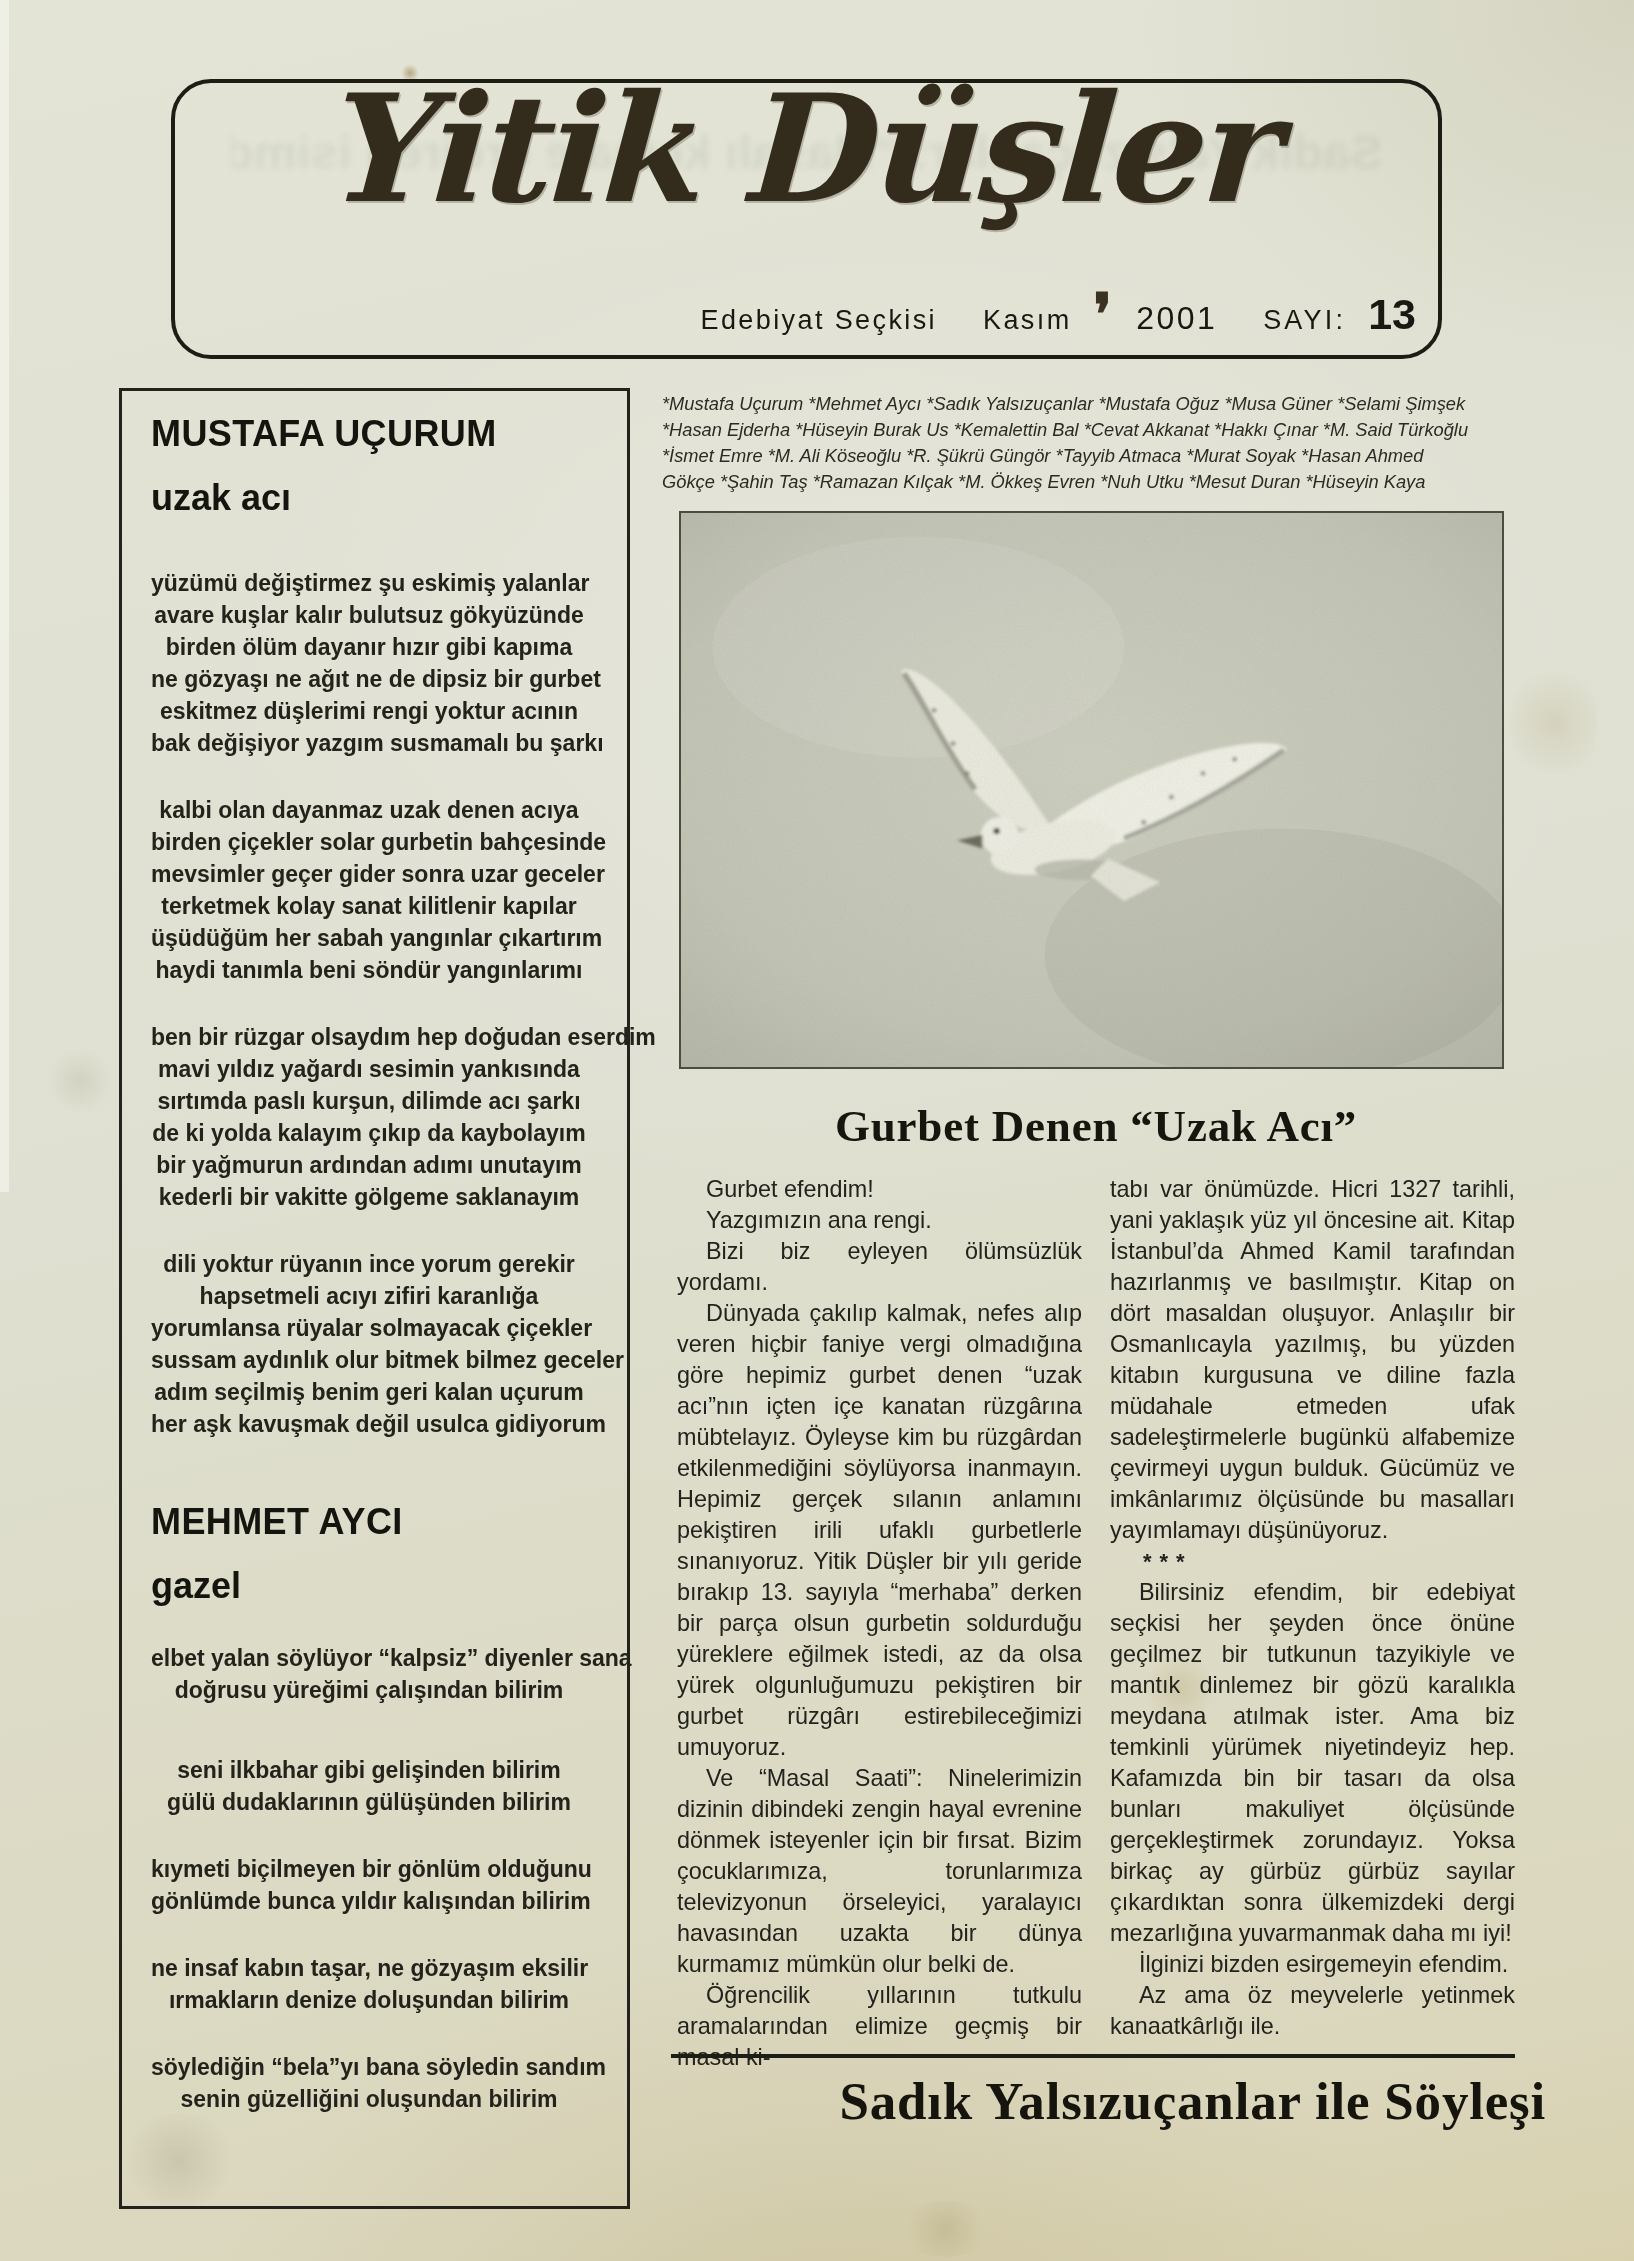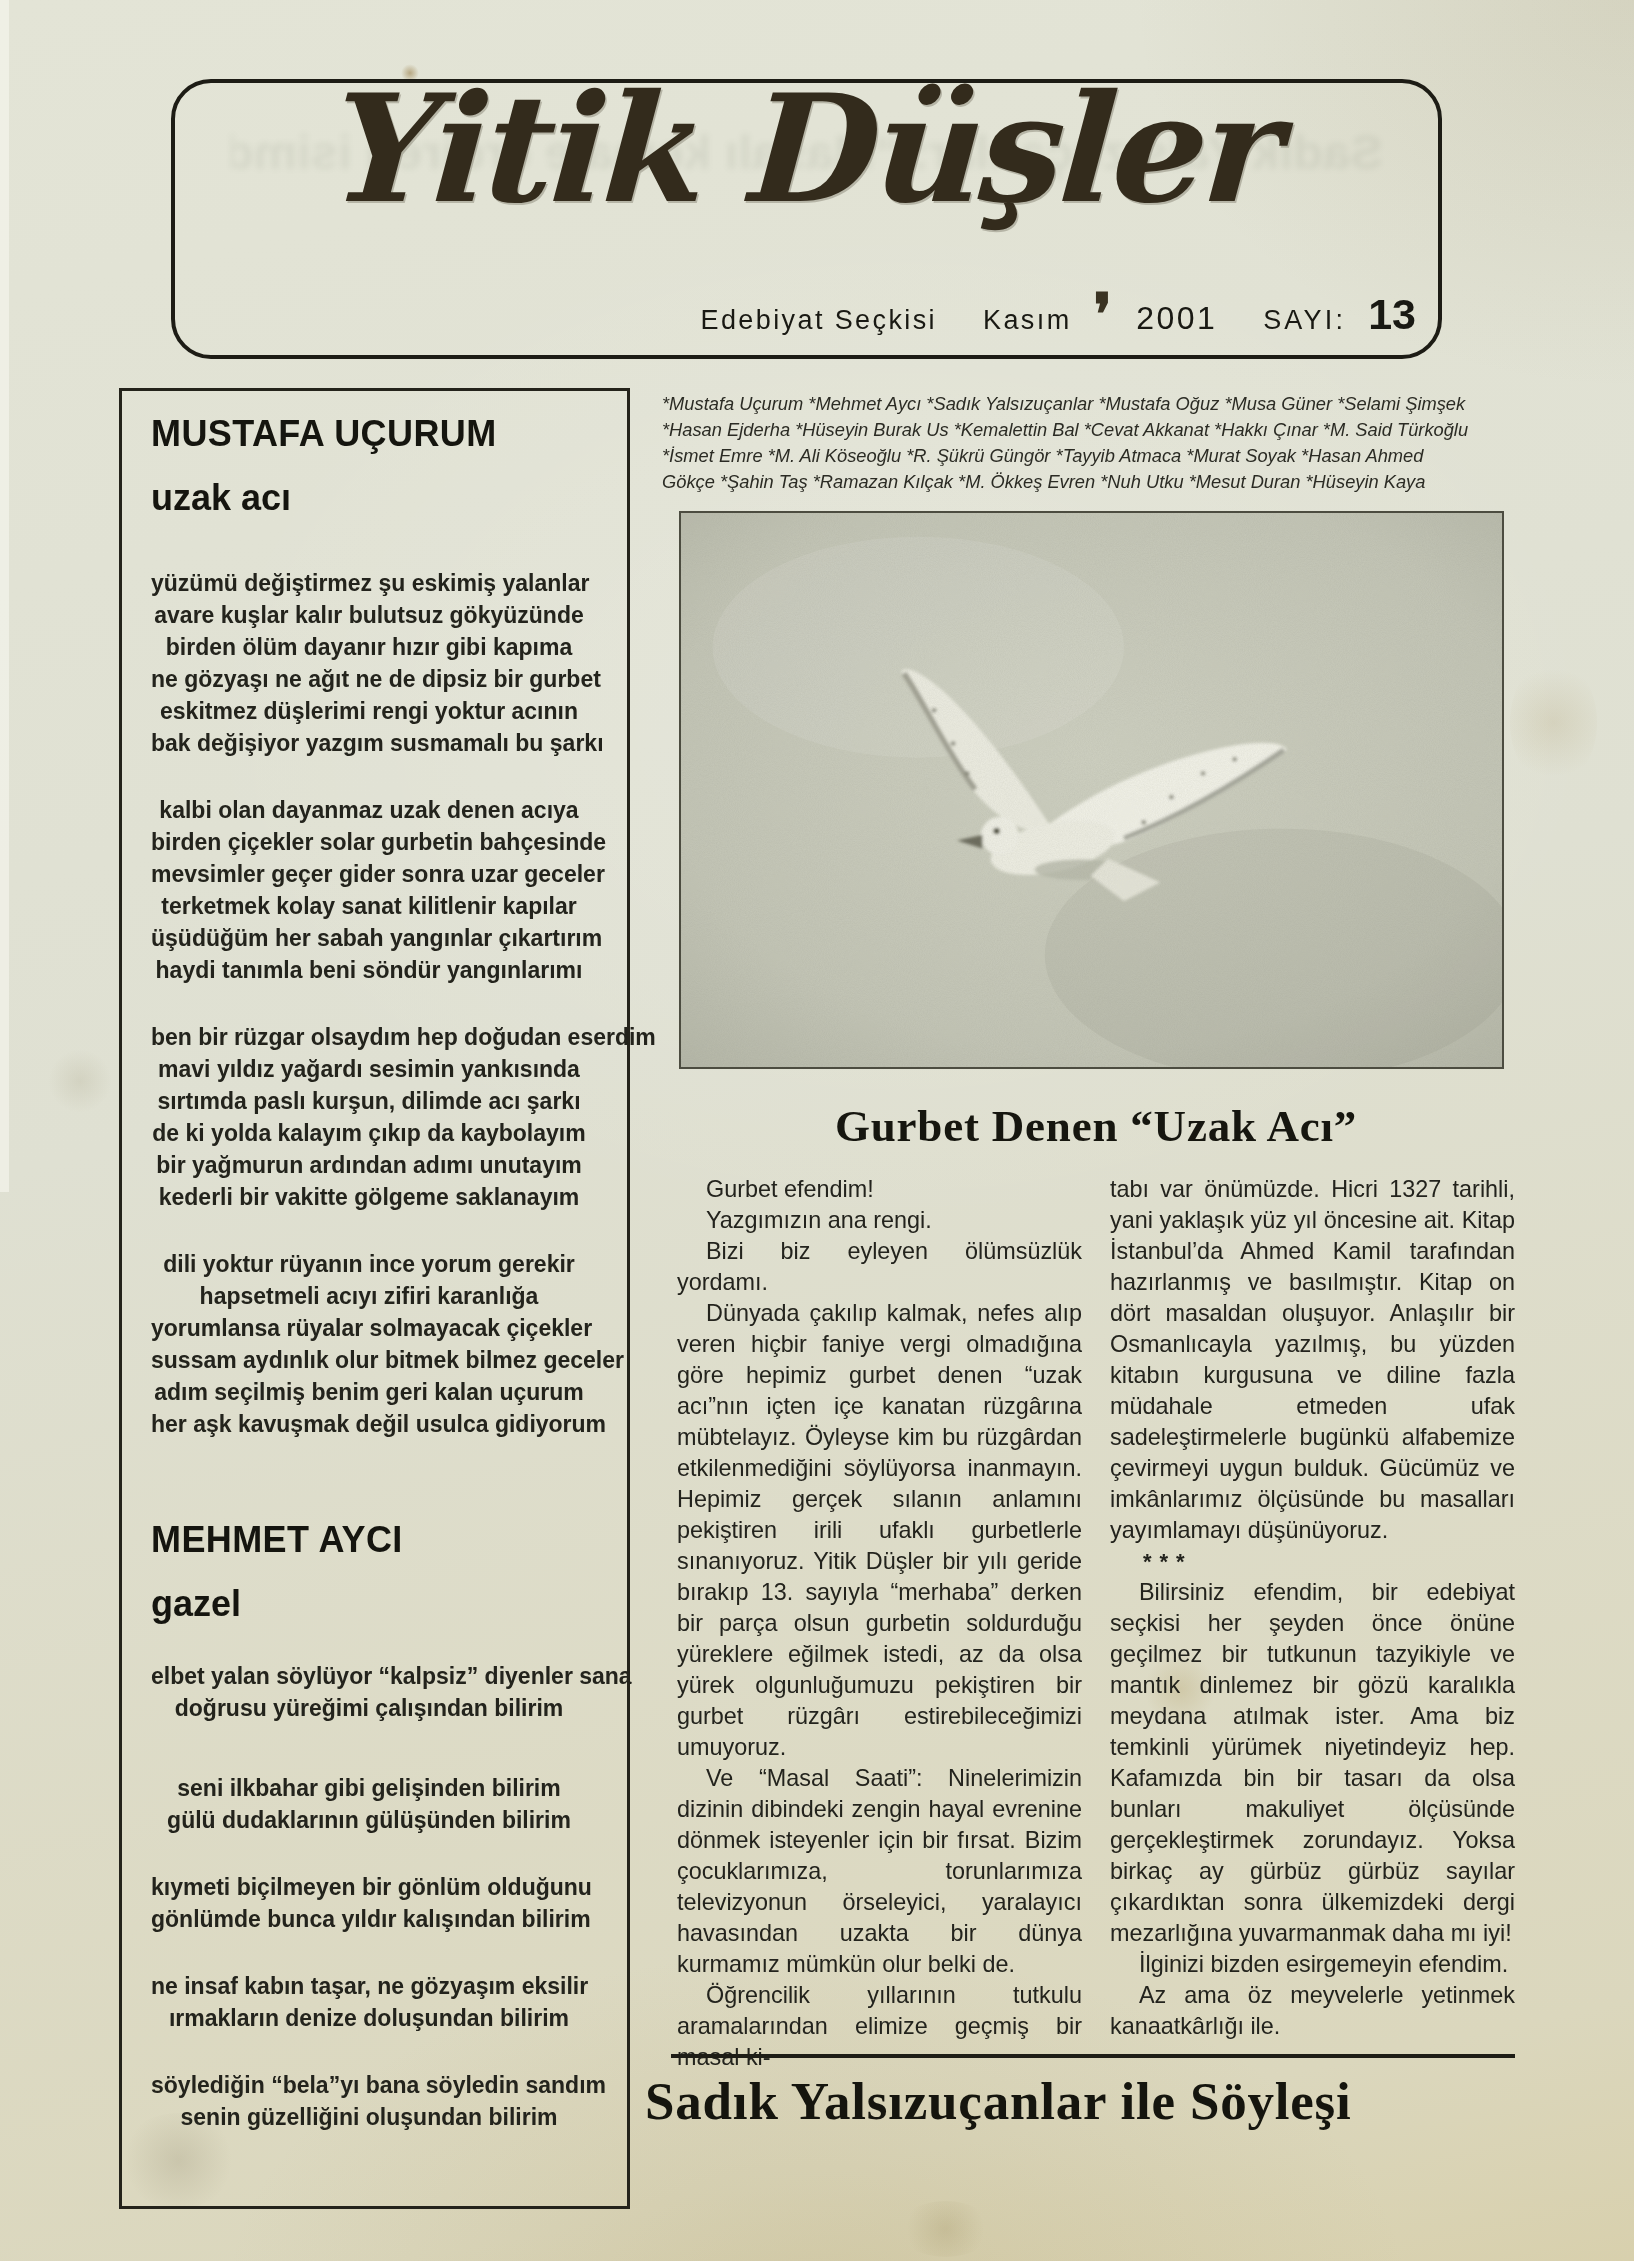--- a/index.html
+++ b/index.html
@@ -62,21 +62,21 @@
   }
 
   
   .left-box{
     position:absolute;left:119px;top:388px;width:511px;height:1821px;
     border:3.2px solid #24231b;box-sizing:border-box;
     padding:22px 40px 0 29px;
   }
   .poem-author{font-size:36px;font-weight:bold;color:#15150f;letter-spacing:0.4px;}
   .poem-title{font-size:36px;font-weight:bold;color:#15150f;margin-top:22px;}
-  .poem-author.second{margin-top:79px;}
+  .poem-author.second{margin-top:61px;}
   .stanza{margin-top:35px;text-align:center;}
   .stanza.first{margin-top:48px;}
   .line{font-size:23px;font-weight:bold;line-height:32px;color:#23231c;white-space:nowrap;}
 
   
   .photo{
     position:absolute;left:679px;top:511px;width:825px;height:558px;
     border:2.4px solid #4c4c40;box-sizing:border-box;overflow:hidden;
   }
   .photo svg{display:block;width:100%;height:100%;}
@@ -94,21 +94,21 @@
   .col{flex:1 1 0;}
   .para{
     font-size:23.4px;line-height:31px;text-align:justify;
     text-indent:29px;color:#23231d;margin:0;
   }
   .para.noindent{text-indent:0;}
   .stars{font-size:22px;font-weight:bold;letter-spacing:8px;padding-left:33px;line-height:31px;color:#23231d;}
 
   .rule{position:absolute;left:671px;top:2054px;width:844px;height:4px;background:#1e1d16;}
   .bottom-head{
-    position:absolute;left:645px;top:2071px;width:844px;text-align:left;
+    position:absolute;left:702px;top:2071px;width:844px;text-align:right;
     font-family:"Liberation Serif",serif;font-weight:600;font-size:53px;
     color:#15150e;letter-spacing:0.8px;white-space:nowrap;
   }
 </style>
 </head>
 <body>
 
 <div class="page">
 
   <div class="scan-edge"></div>

